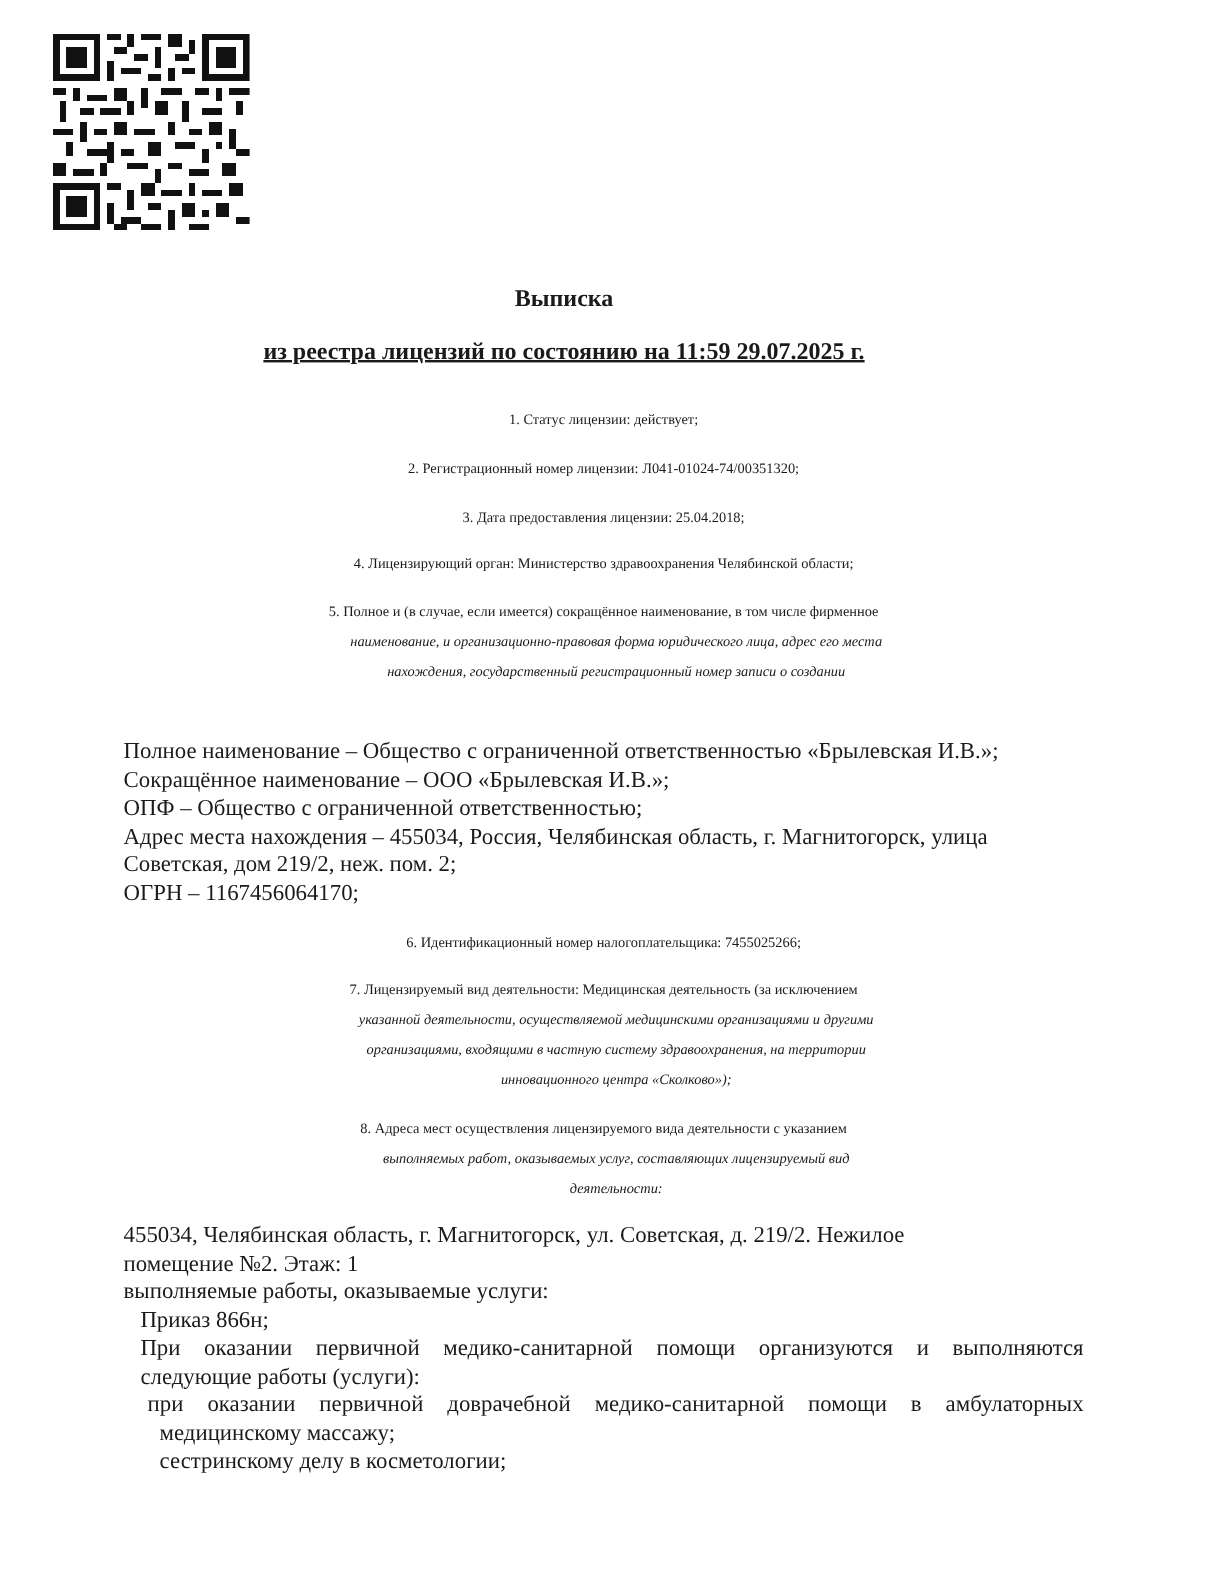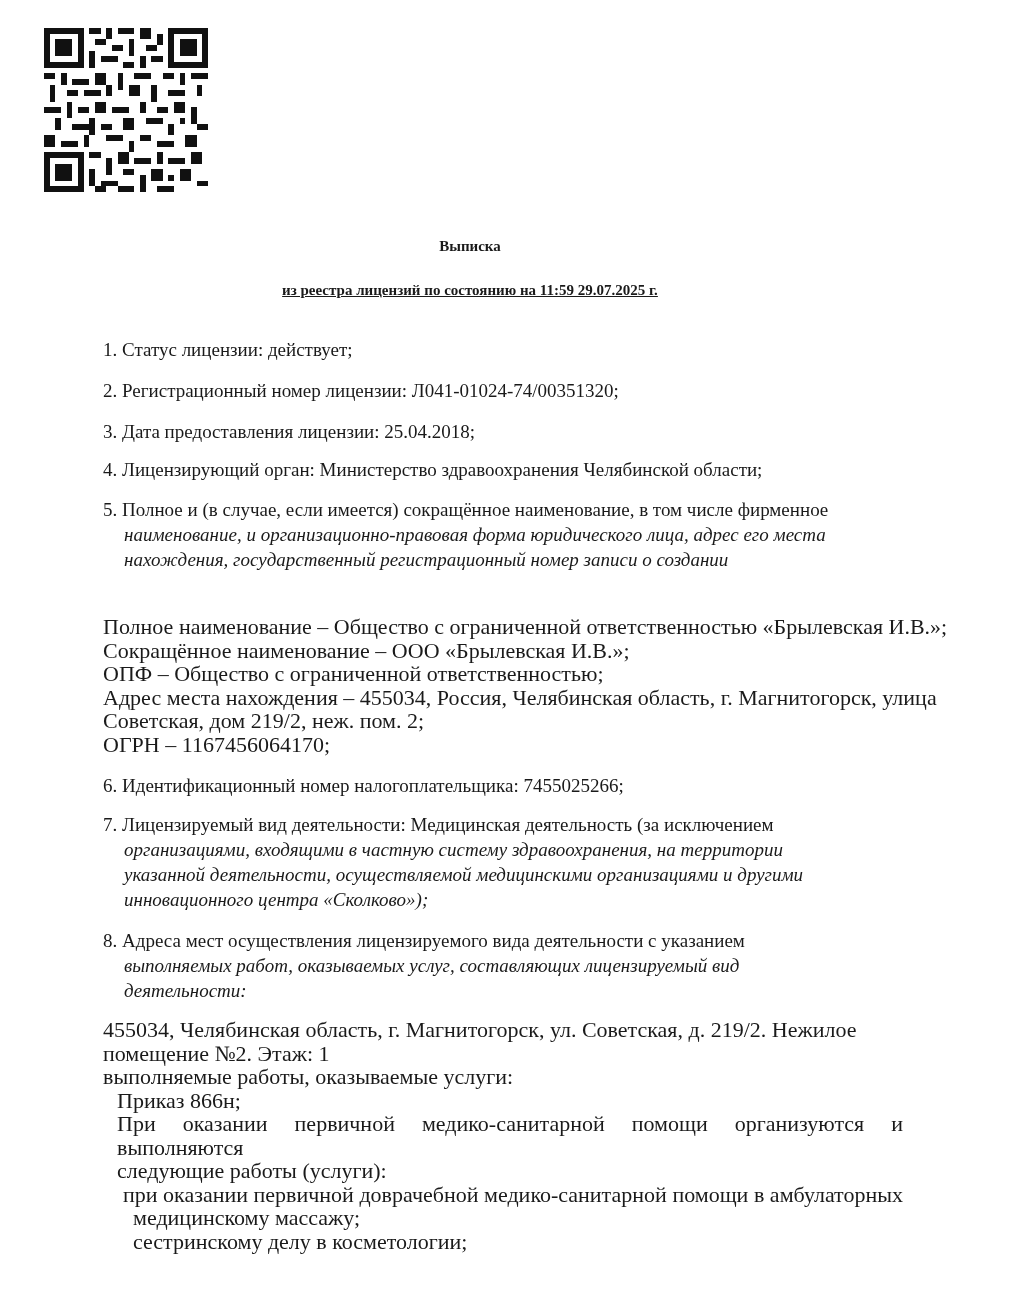--- a/index.html
+++ b/index.html
@@ -6,30 +6,30 @@
   body {
     width: 1012px; height: 1312px; position: relative; overflow: hidden;
     font-family: "Liberation Serif", "DejaVu Serif", serif;
     color: #1a1a1a;
   }
   .qr {
     position: absolute; left: 44px; top: 28px; width: 164px; height: 164px;
   }
   .title {
     position: absolute; left: 0; width: 940px; text-align: center;
-    font-weight: bold; font-size: 15px;
+    font-weight: bold; font-size: 20px;
   }
   .t1 { top: 238px; left: 0; width: 940px; }
   .t2 { top: 282px; left: 0; width: 940px; text-decoration: underline; }
   .item {
-    position: absolute; left: 103px; width: 800px; font-size: 19px; line-height: 25px;
+    position: absolute; left: 103px; width: 800px; font-size: 12px; line-height: 25px; text-align: center;
   }
   .item .cont { padding-left: 21px; display: block; font-style: italic; }
   .block {
-    position: absolute; left: 103px; width: 800px; font-size: 22px; line-height: 23.5px;
+    position: absolute; left: 103px; width: 800px; font-size: 19px; line-height: 23.5px;
   }
   .block div { white-space: nowrap; }
   .justify { text-align: justify; text-align-last: left; }
 </style>
 </head>
 <body>
 
 <svg class="qr" viewBox="0 0 29 29" shape-rendering="crispEdges">
   <rect x="0" y="0" width="29" height="29" fill="#fff"></rect>
   <g fill="#111">
@@ -154,22 +154,22 @@
   <div>ОГРН – 1167456064170;</div>
 </div>
 
 <div class="item" style="top:773px">
   <span>6.</span>
   <span>Идентификационный номер налогоплательщика: 7455025266;</span>
 </div>
 <div class="item" style="top:812px">
   <span>7.</span>
   <span>Лицензируемый вид деятельности: Медицинская деятельность (за исключением</span>
+  <span class="cont">указанной деятельности, осуществляемой медицинскими организациями и другими</span>
   <span class="cont">организациями, входящими в частную систему здравоохранения, на территории</span>
-  <span class="cont">указанной деятельности, осуществляемой медицинскими организациями и другими</span>
   <span class="cont">инновационного центра «Сколково»);</span>
 </div>
 <div class="item" style="top:928px">
   <span>8.</span>
   <span>Адреса мест осуществления лицензируемого вида деятельности с указанием</span>
   <span class="cont">выполняемых работ, оказываемых услуг, составляющих лицензируемый вид</span>
   <span class="cont">деятельности:</span>
 </div>
 
 <div class="block" style="top:1018px">

